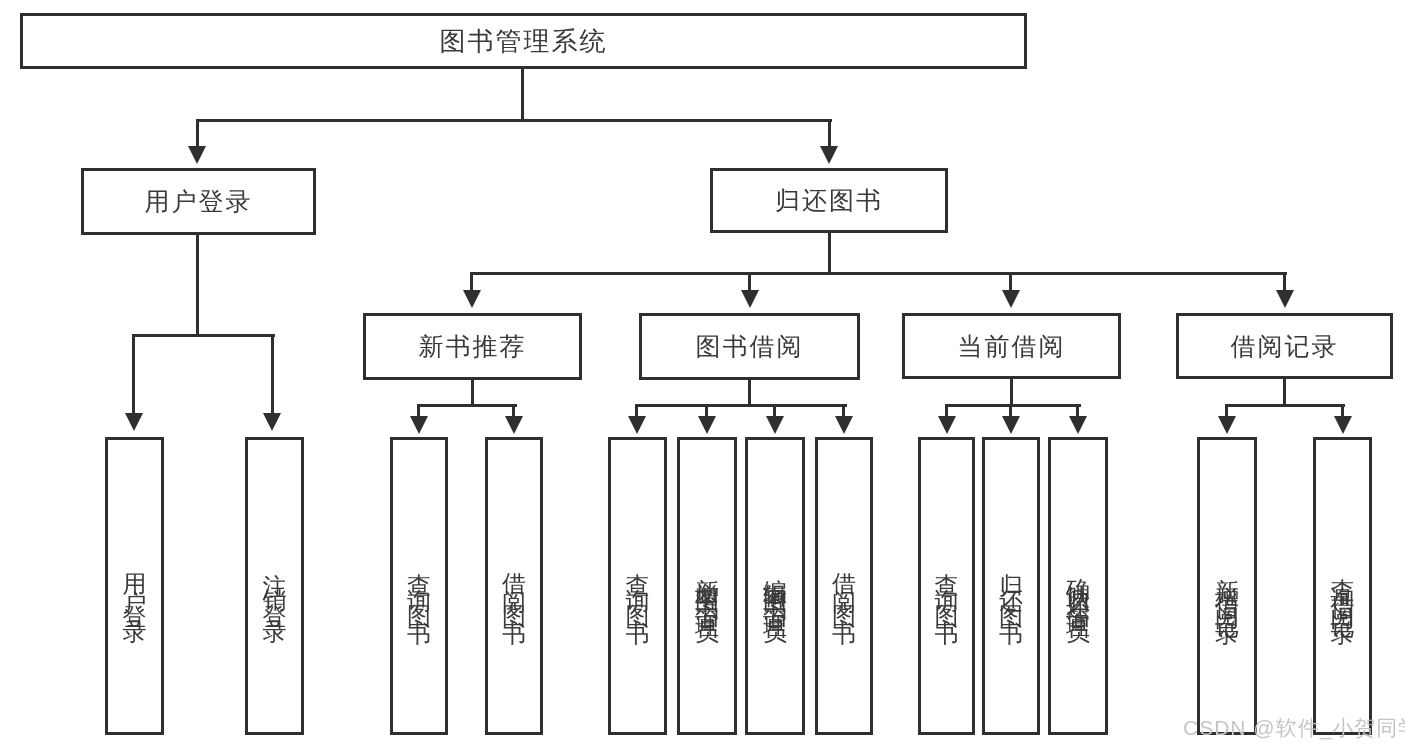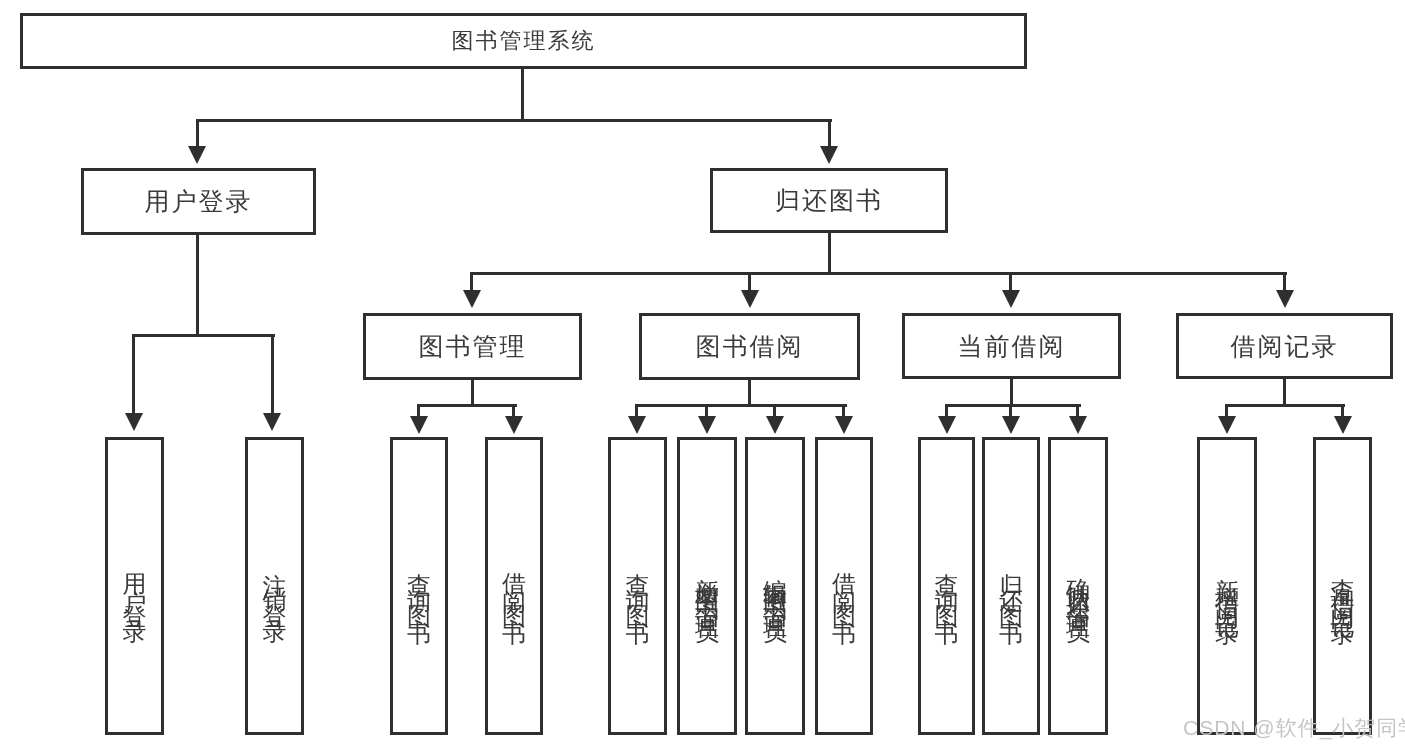--- a/index.html
+++ b/index.html
@@ -6,21 +6,21 @@
   .canvas{
     position:relative;width:1405px;height:747px;background:#ffffff;
     font-family:"Liberation Sans","DejaVu Sans",sans-serif;overflow:hidden;
   }
   .node{
     position:absolute;box-sizing:border-box;background:#ffffff;
     border:3px solid #2f2f2f;display:flex;align-items:center;justify-content:center;
     color:#3a3a3a;
   }
   .hnode{font-size:25px;letter-spacing:2px;}
-  .root{font-size:22px;}
+  .root{font-size:26px;}
   .vnode span{
     writing-mode:vertical-rl;text-orientation:mixed;
     font-size:24px;color:#3a3a3a;line-height:1;
   }
   .sp-wide{letter-spacing:16px;}
   .sp-mid{letter-spacing:9px;}
   .sp-tight{letter-spacing:6px;}
   .vl{position:absolute;width:3px;background:#2f2f2f;}
   .hl{position:absolute;height:3px;background:#2f2f2f;}
   .ar{
@@ -68,21 +68,21 @@
   <div class="vl" style="left:470px;top:272px;height:20px;"></div>
   <div class="ar" style="left:463px;top:290px;"></div>
   <div class="vl" style="left:748px;top:272px;height:20px;"></div>
   <div class="ar" style="left:741px;top:290px;"></div>
   <div class="vl" style="left:1009px;top:272px;height:20px;"></div>
   <div class="ar" style="left:1002px;top:290px;"></div>
   <div class="vl" style="left:1283px;top:272px;height:20px;"></div>
   <div class="ar" style="left:1276px;top:290px;"></div>
 
   <div class="node hnode" style="left:363px;top:313px;width:219px;height:67px;">
-    <span>图书管理</span>
+    <span>新书推荐</span>
   </div>
   <div class="node hnode" style="left:639px;top:313px;width:221px;height:67px;">
     <span>图书借阅</span>
   </div>
   <div class="node hnode" style="left:902px;top:313px;width:219px;height:66px;">
     <span>当前借阅</span>
   </div>
   <div class="node hnode" style="left:1176px;top:313px;width:217px;height:66px;">
     <span>借阅记录</span>
   </div>

